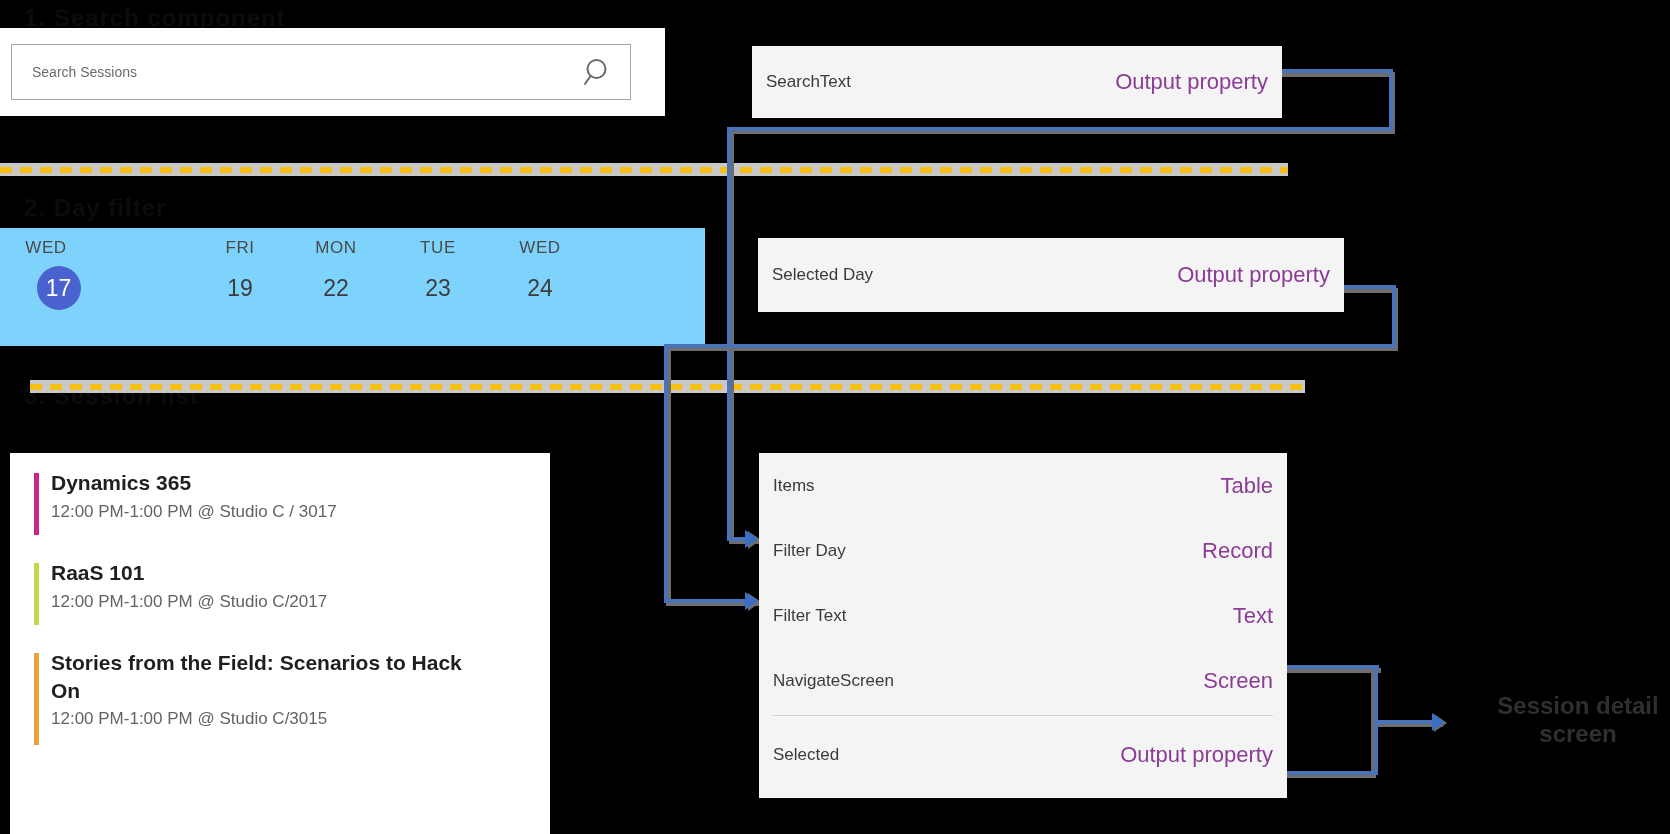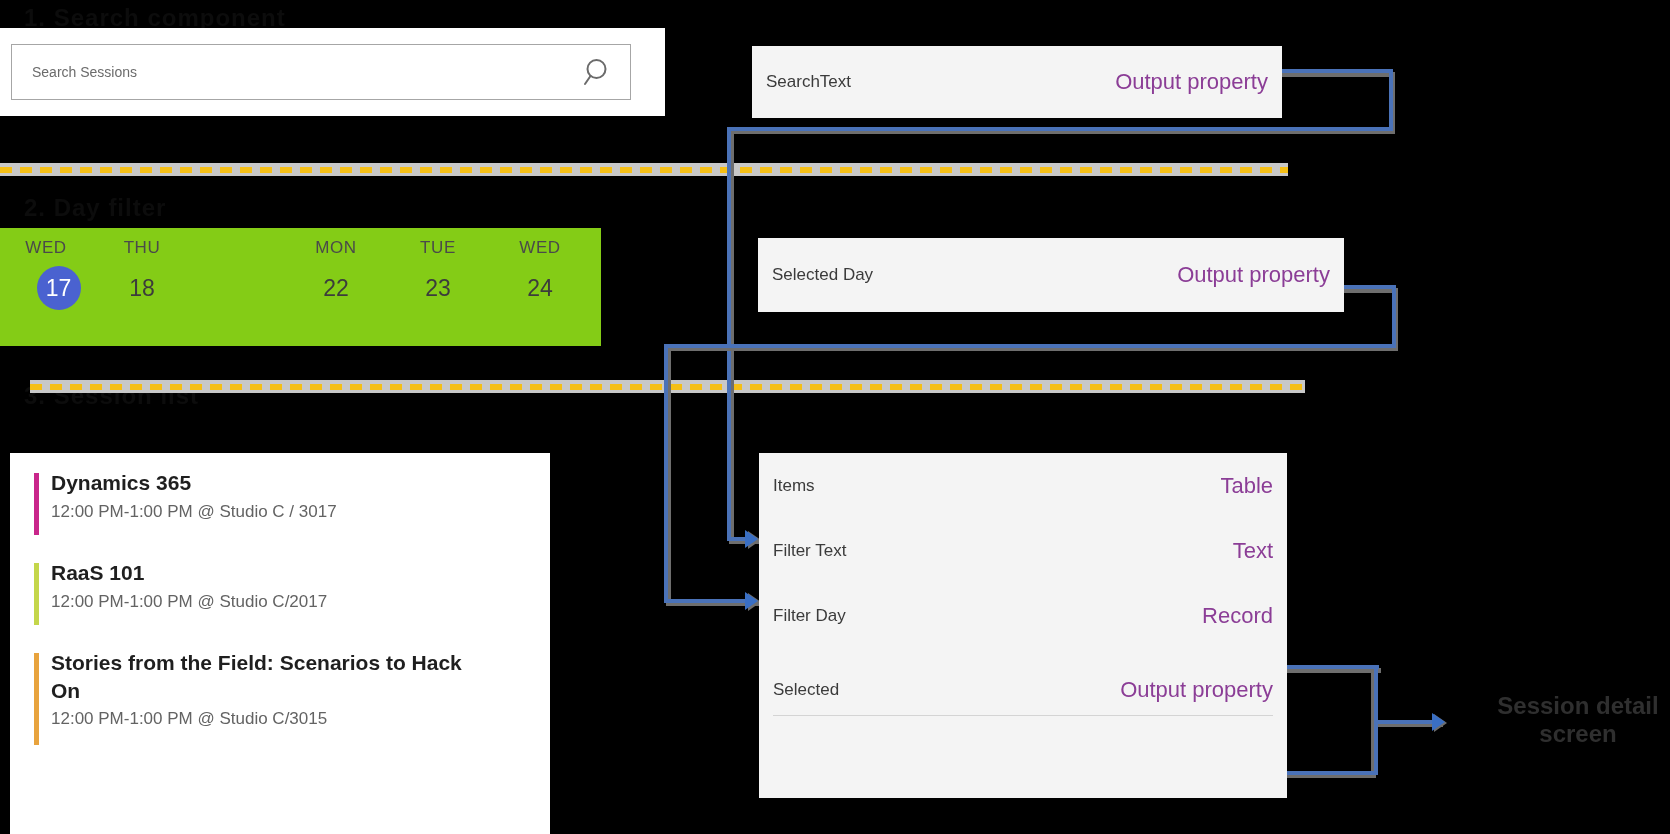--- a/index.html
+++ b/index.html
@@ -60,22 +60,22 @@
   }
   .dash-band::after{
     content:"";position:absolute;left:0;right:0;top:4px;height:6px;
     background:repeating-linear-gradient(to right,
       #f5bf16 0px,#f5bf16 12px,
       rgba(0,0,0,0) 12px,rgba(0,0,0,0) 20px);
   }
 
   
   #day-strip{
-    left:0px;top:228px;width:601px;height:118px;
-    background:#84cc16;
+    left:0px;top:228px;width:705px;height:118px;
+    background:#7dd3fc;
   }
   .day-cell{
     position:absolute;top:10px;width:92px;text-align:center;
   }
   .day-name{
     font-size:17px;color:#4a4a4a;letter-spacing:0.6px;
     font-family:"Liberation Sans",sans-serif;
   }
   .day-num{
     margin-top:8px;font-size:23px;color:#3c3c3c;
@@ -168,23 +168,23 @@
   </div>
 </div>
 
 <div class="dash-band" style="left:0px;top:163px;width:1288px;"></div>
 
 <div class="abs" id="day-strip">
   <div class="day-cell selected" style="left:0px;">
     <div class="day-name">WED</div>
     <div class="day-num"><span class="day-num-inner">17</span></div>
   </div>
-  <div class="day-cell" style="left:96px;">
-    <div class="day-name">THU</div>
-    <div class="day-num">18</div>
+  <div class="day-cell" style="left:194px;">
+    <div class="day-name">FRI</div>
+    <div class="day-num">19</div>
   </div>
   <div class="day-cell" style="left:290px;">
     <div class="day-name">MON</div>
     <div class="day-num">22</div>
   </div>
   <div class="day-cell" style="left:392px;">
     <div class="day-name">TUE</div>
     <div class="day-num">23</div>
   </div>
   <div class="day-cell" style="left:494px;">
@@ -272,29 +272,33 @@
 </div>
 
 <div class="prop-card" id="card-sessionlist" style="left:759px;top:453px;width:528px;height:345px;">
 
   <div class="prop-row" style="height:65px;top:0;">
     <span class="prop-name">Items</span>
     <span class="prop-value">Table</span>
   </div>
 
   <div class="prop-row" style="height:65px;">
+    <span class="prop-name">Filter Day</span>
+    <span class="prop-value">Record</span>
+  </div>
+
+  <div class="prop-row" style="height:65px;">
     <span class="prop-name">Filter Text</span>
     <span class="prop-value">Text</span>
   </div>
 
   <div class="prop-row" style="height:65px;">
-    <span class="prop-name">Filter Day</span>
-    <span class="prop-value">Record</span>
-  </div>
-
+    <span class="prop-name">NavigateScreen</span>
+    <span class="prop-value">Screen</span>
+  </div>
 
   <div class="prop-divider" style="top:262px;"></div>
 
   <div class="prop-row" style="height:83px;gap:40px;">
     <span class="prop-name">Selected</span>
     <span class="prop-value">Output property</span>
   </div>
 
 </div>
 

